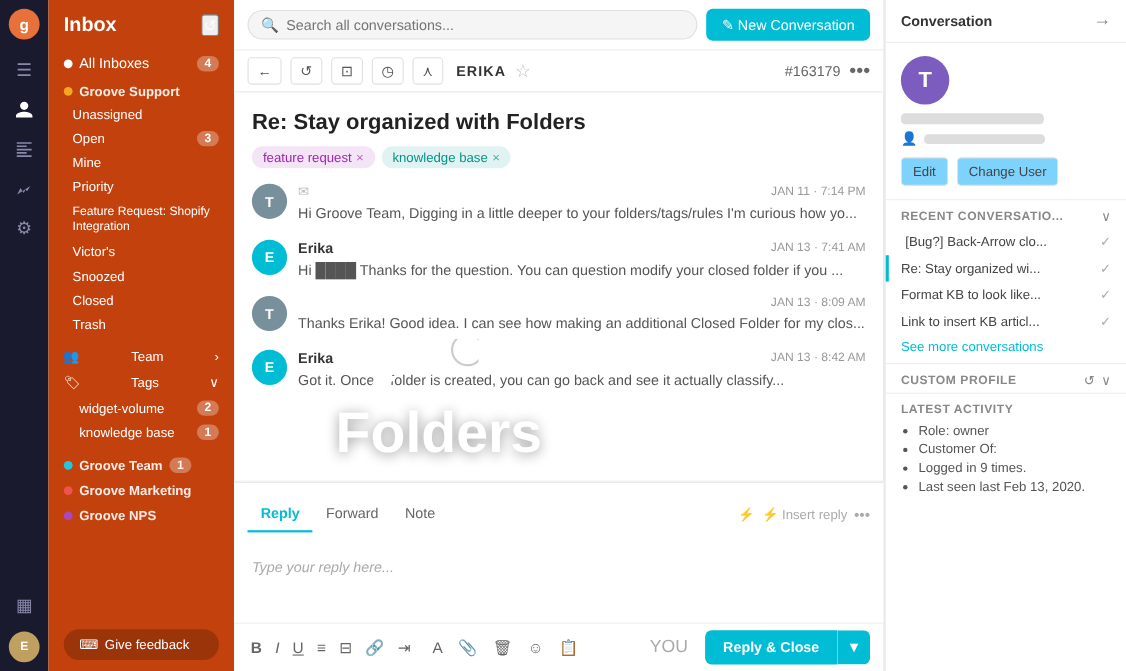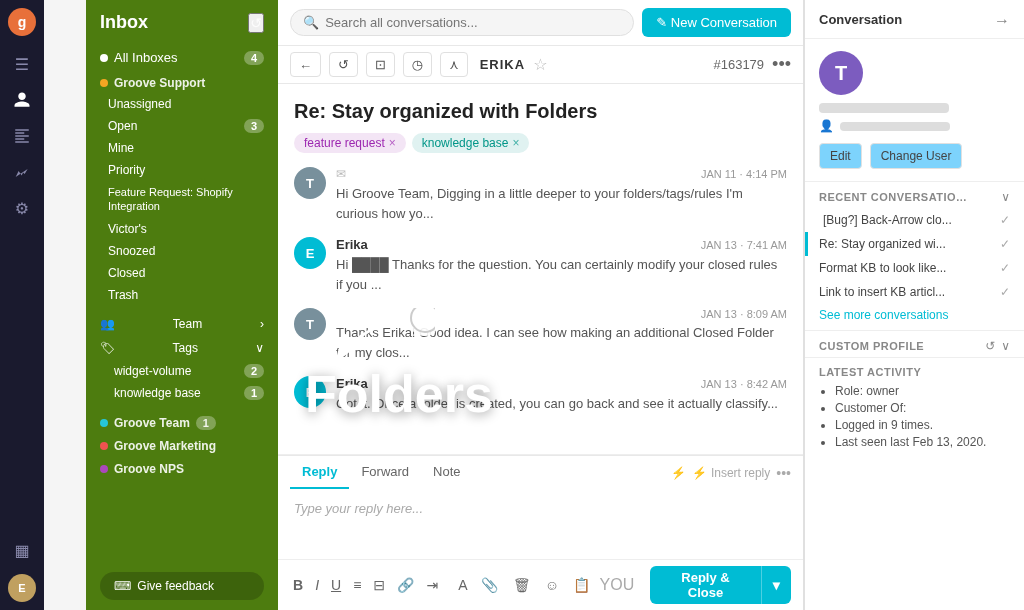--- a/index.html
+++ b/index.html
@@ -6,21 +6,21 @@
     body { font-family: -apple-system, BlinkMacSystemFont, 'Segoe UI', sans-serif; font-size: 13px; display: flex; height: 610px; overflow: hidden; background: #f5f5f5; }
 
     
     .icon-bar { width: 44px; background: #1a1a2e; display: flex; flex-direction: column; align-items: center; padding: 8px 0; gap: 4px; }
     .icon-bar-logo { width: 28px; height: 28px; background: #e8703a; border-radius: 50%; display: flex; align-items: center; justify-content: center; color: white; font-weight: bold; font-size: 14px; margin-bottom: 8px; }
     .icon-bar-item { width: 32px; height: 32px; display: flex; align-items: center; justify-content: center; color: #8888aa; border-radius: 6px; cursor: pointer; font-size: 16px; }
     .icon-bar-item.active { color: white; }
     .avatar-small { width: 28px; height: 28px; border-radius: 50%; background: #888; overflow: hidden; }
 
     
-    .sidebar { width: 192px; background: #4d7c0f; color: white; display: flex; flex-direction: column; overflow-y: auto; margin-left: 42px; }
+    .sidebar { width: 169px; background: #c2410c; color: white; display: flex; flex-direction: column; overflow-y: auto; }
     .sidebar-header { display: flex; align-items: center; justify-content: space-between; padding: 12px 14px; }
     .sidebar-title { font-size: 18px; font-weight: 700; color: white; }
     .sidebar-refresh { color: rgba(255,255,255,0.8); cursor: pointer; font-size: 14px; }
     .sidebar-item { display: flex; align-items: center; justify-content: space-between; padding: 5px 14px; cursor: pointer; color: white; font-size: 13px; }
     .sidebar-item-label { flex: 1; }
     .sidebar-badge { background: rgba(255,255,255,0.3); border-radius: 10px; padding: 1px 7px; font-size: 11px; font-weight: 600; }
     .sidebar-group-header { padding: 6px 14px 3px; font-size: 12px; font-weight: 700; color: rgba(255,255,255,0.9); display: flex; align-items: center; gap: 6px; }
     .sidebar-group-dot { width: 8px; height: 8px; border-radius: 50%; display: inline-block; flex-shrink: 0; }
     .sidebar-sub-item { padding: 4px 14px 4px 22px; cursor: pointer; color: white; font-size: 12px; display: flex; align-items: center; justify-content: space-between; }
     .sidebar-tag-item { padding: 4px 14px 4px 28px; cursor: pointer; color: white; font-size: 12px; display: flex; align-items: center; justify-content: space-between; }
@@ -53,21 +53,21 @@
     .message { display: flex; gap: 10px; margin-bottom: 14px; }
     .msg-avatar { width: 32px; height: 32px; border-radius: 50%; display: flex; align-items: center; justify-content: center; color: white; font-weight: 600; font-size: 13px; flex-shrink: 0; }
     .msg-body { flex: 1; }
     .msg-header { display: flex; align-items: center; gap: 8px; margin-bottom: 3px; }
     .msg-name { font-weight: 600; color: #333; font-size: 13px; }
     .msg-date { color: #999; font-size: 11px; margin-left: auto; }
     .msg-text { color: #555; font-size: 13px; line-height: 1.5; }
     .msg-icon { color: #bbb; font-size: 12px; }
 
     
-    .reply-tabs { display: flex; gap: 0; border-top: 1px solid #e8e8e8; padding: 0 12px; background: white; }
+    .reply-tabs { display: flex; gap: 0; border-top: 1px solid #e8e8e8; padding: 12px 12px; background: white; }
     .reply-tab { padding: 8px 12px; cursor: pointer; font-size: 13px; color: #666; border-bottom: 2px solid transparent; }
     .reply-tab.active { color: #00bcd4; border-bottom-color: #00bcd4; font-weight: 600; }
     .reply-area { padding: 12px 16px; min-height: 70px; color: #aaa; font-size: 13px; font-style: italic; cursor: text; background: white; flex-shrink: 0; }
     .reply-format-bar { display: flex; align-items: center; padding: 6px 12px; border-top: 1px solid #eee; gap: 6px; }
     .fmt-btn { background: none; border: none; cursor: pointer; color: #666; font-size: 14px; padding: 3px; }
     .reply-close-btn { background: #00bcd4; color: white; border: none; border-radius: 6px 0 0 6px; padding: 4px 16px; cursor: pointer; font-size: 13px; font-weight: 600; }
     .reply-close-dropdown { background: #00bcd4; color: white; border: none; border-radius: 0 6px 6px 0; padding: 8px 8px; cursor: pointer; border-left: 1px solid rgba(255,255,255,0.3); }
 
     
     .right-panel { width: 220px; background: white; border-left: 1px solid #e0e0e0; display: flex; flex-direction: column; overflow-y: auto; }
@@ -250,34 +250,34 @@
           <span>knowledge base</span>
           <span class="tag-x">×</span>
         </span>
       </div>
 
       <div class="message">
         <div class="msg-avatar" style="background:#78909c;">T</div>
         <div class="msg-body">
           <div class="msg-header">
             <span class="msg-icon">✉</span>
-            <span class="msg-date">JAN 11 · 4:14 PM</span>
+            <span class="msg-date">JAN 11 · 7:14 PM</span>
           </div>
           <div class="msg-text">Hi Groove Team, Digging in a little deeper to your folders/tags/rules I'm curious how yo...</div>
         </div>
       </div>
 
       <div class="message">
         <div class="msg-avatar" style="background:#00bcd4;">E</div>
         <div class="msg-body">
           <div class="msg-header">
             <span class="msg-name">Erika</span>
             <span class="msg-date">JAN 13 · 7:41 AM</span>
           </div>
-          <div class="msg-text">Hi ████ Thanks for the question. You can certainly modify your closed rules if you ...</div>
+          <div class="msg-text">Hi ████ Thanks for the question. You can question modify your closed folder if you ...</div>
         </div>
       </div>
 
       <div class="message">
         <div class="msg-avatar" style="background:#78909c;">T</div>
         <div class="msg-body">
           <div class="msg-header">
             <span class="msg-date">JAN 13 · 8:09 AM</span>
           </div>
           <div class="msg-text">Thanks Erika! Good idea. I can see how making an additional Closed Folder for my clos...</div>

